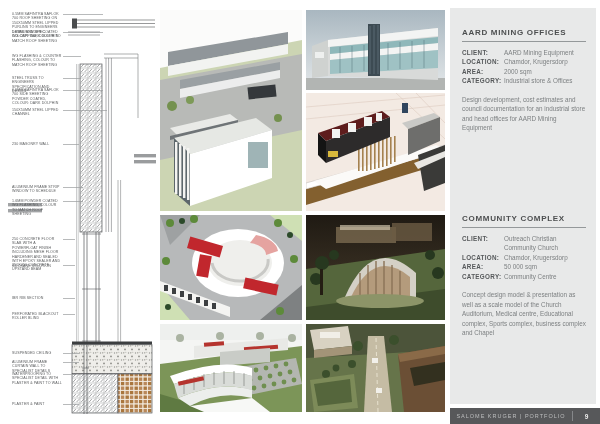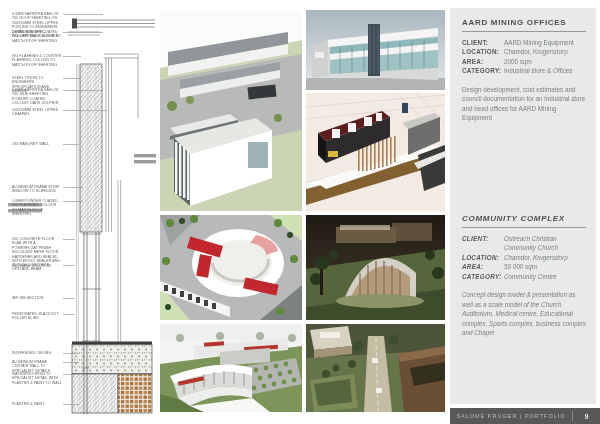--- a/index.html
+++ b/index.html
@@ -27,22 +27,22 @@
   .t4{left:160px;top:215px;width:142px;height:105px;}
   .t5{left:306px;top:215px;width:139px;height:105px;}
   .t6{left:160px;top:324px;width:142px;height:88px;}
   .t7{left:306px;top:324px;width:139px;height:88px;}
   
   .info-panel{
     position:absolute;left:450px;top:8px;width:146px;height:396px;
     background:#e8e9e9;box-sizing:border-box;
   }
   .project{position:absolute;left:12px;right:10px;}
-  .project.p0{top:10px;}
-  .project.p1{top:206px;font-style:italic;}
+  .project.p0{top:20px;}
+  .project.p1{top:206px;}
   .project-title{
     font-size:8px;font-weight:bold;color:#4d4f50;letter-spacing:.7px;
     padding-bottom:4px;border-bottom:1px solid #94989a;margin-bottom:6px;
   }
   .field-row{display:flex;font-size:6.3px;line-height:1.5;}
   .field-label{width:42px;flex:none;color:#55585a;font-weight:bold;letter-spacing:.3px;}
   .field-value{flex:1;color:#7d8082;}
   .project-desc{
     margin-top:9px;font-size:6.3px;line-height:1.5;color:#7d8082;
   }

